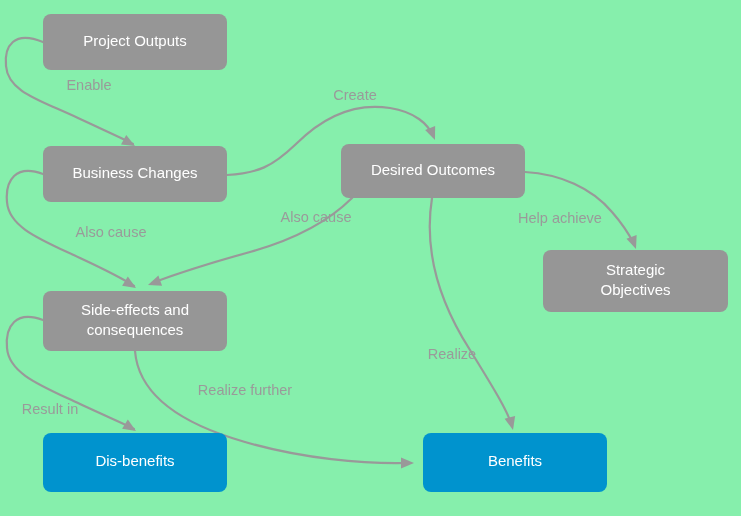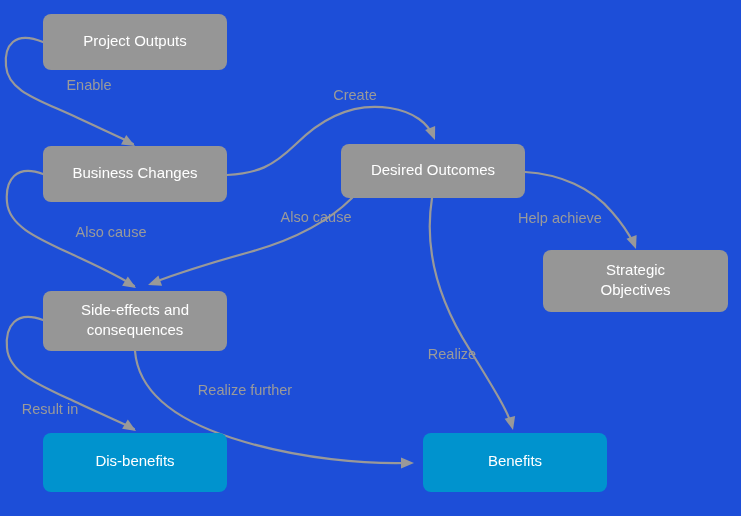--- a/index.html
+++ b/index.html
@@ -10,21 +10,21 @@
   body {
     width: 741px;
     height: 516px;
     overflow: hidden;
     font-family: "Liberation Sans", sans-serif;
   }
   #diagram-root {
     position: relative;
     width: 741px;
     height: 516px;
-    background: #1d4ed8;
+    background: #86efac;
   }
   svg#flow-svg {
     position: absolute;
     left: 0;
     top: 0;
     width: 741px;
     height: 516px;
   }
   .node-rect {
     stroke: none;

